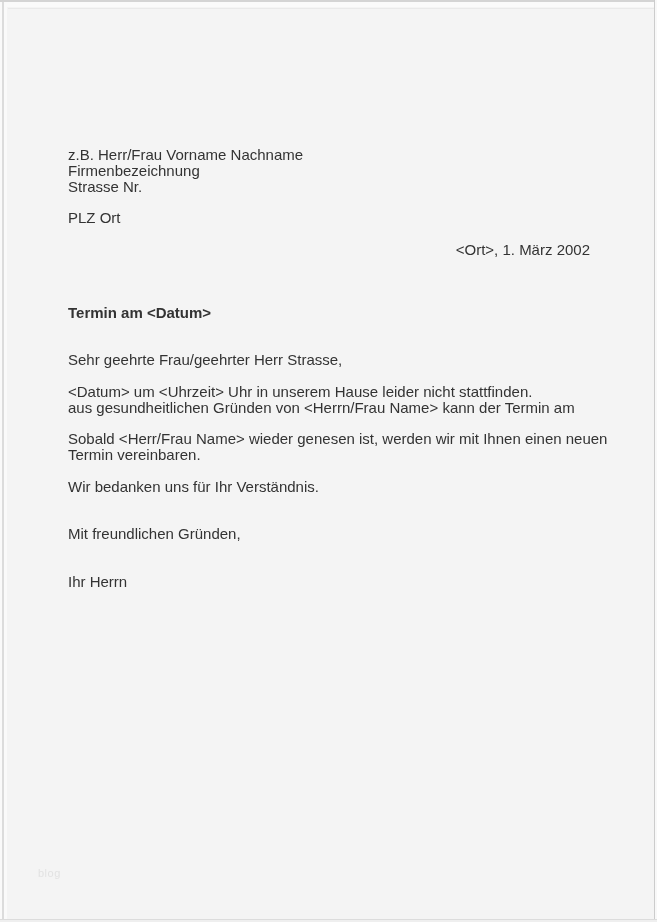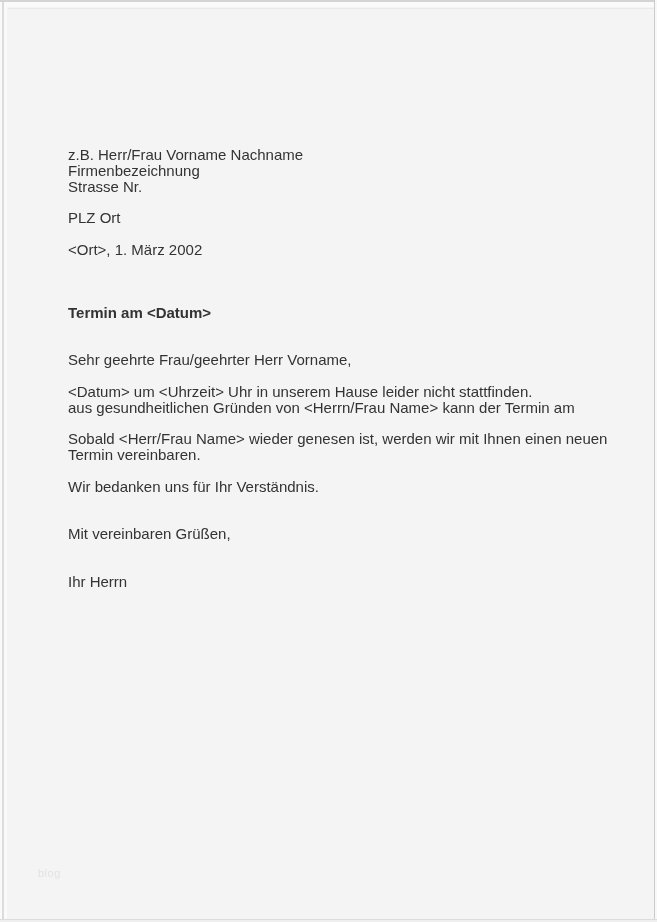--- a/index.html
+++ b/index.html
@@ -57,21 +57,21 @@
   .content {
     position: absolute;
     left: 68px;
     top: 147px;
     width: 522px;
     font-size: 15px;
     line-height: 15.8px;
   }
   .line { white-space: nowrap; }
   .city-line { margin-top: 15.8px; }
-  .date-line { margin-top: 15.8px; text-align: left; }
+  .date-line { margin-top: 15.8px; text-align: right; }
   .subject-line { margin-top: 47.4px; font-weight: bold; }
   .salutation-line { margin-top: 31.6px; }
   .para { margin-top: 15.8px; }
   .closing-line { margin-top: 31.6px; }
   .signature-line { margin-top: 31.6px; }
   .watermark {
     position: absolute;
     left: 38px;
     top: 868px;
     font-size: 11px;
@@ -101,37 +101,37 @@
       <div class="line">z.B. Herr/Frau Vorname Nachname</div>
       <div class="line">Firmenbezeichnung</div>
       <div class="line">Strasse Nr.</div>
       <div class="line city-line">PLZ Ort</div>
     </div>
 
     <div class="date-line">&lt;Ort&gt;, 1. März 2002</div>
 
     <div class="line subject-line">Termin am &lt;Datum&gt;</div>
 
-    <div class="line salutation-line">Sehr geehrte Frau/geehrter Herr Vorname,</div>
+    <div class="line salutation-line">Sehr geehrte Frau/geehrter Herr Strasse,</div>
 
     <div class="para">
       <div class="line">&lt;Datum&gt; um &lt;Uhrzeit&gt; Uhr in unserem Hause leider nicht stattfinden.</div>
       <div class="line">aus gesundheitlichen Gründen von &lt;Herrn/Frau Name&gt; kann der Termin am</div>
     </div>
 
     <div class="para">
       <div class="line">Sobald &lt;Herr/Frau Name&gt; wieder genesen ist, werden wir mit Ihnen einen neuen</div>
       <div class="line">Termin vereinbaren.</div>
     </div>
 
     <div class="para">
       <div class="line">Wir bedanken uns für Ihr Verständnis.</div>
     </div>
 
-    <div class="line closing-line">Mit vereinbaren Grüßen,</div>
+    <div class="line closing-line">Mit freundlichen Gründen,</div>
 
     <div class="line signature-line">Ihr Herrn</div>
 
   </div>
 
   <div class="watermark">blog</div>
 
 </div>
 
 </body></html>

